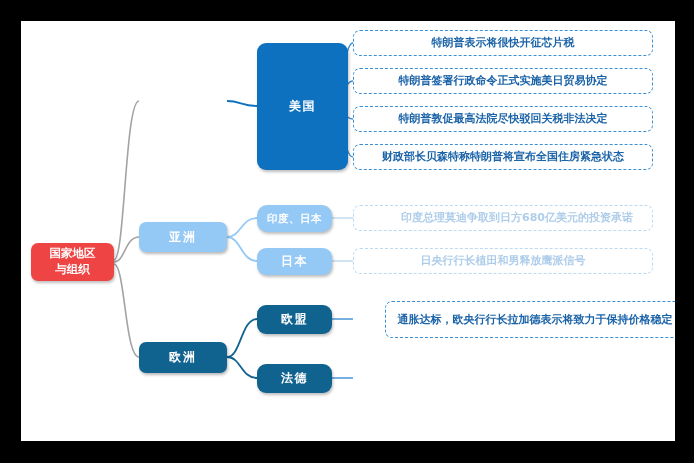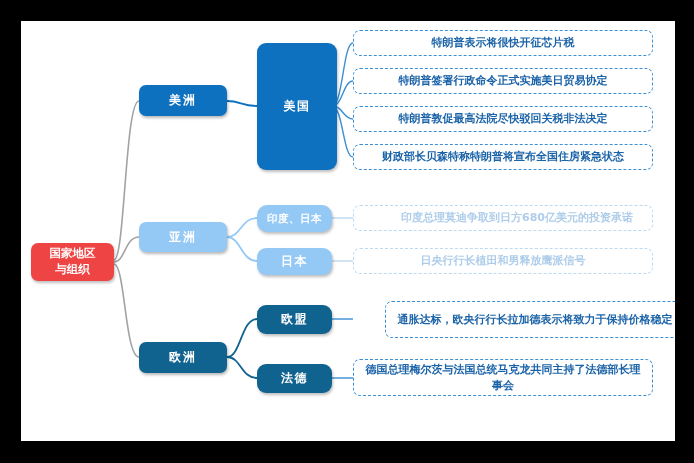--- a/index.html
+++ b/index.html
@@ -122,27 +122,26 @@
 
     <path d="M311,298 C322,298 322,298 332,298" fill="none" stroke="#3b8fd4" stroke-width="1.4"></path>
     <path d="M311,357 C322,357 322,357 332,357" fill="none" stroke="#3b8fd4" stroke-width="1.4"></path>
   </svg>
 
   <div class="node root" style="left:10px; top:222px; width:83px; height:38px; flex-direction:column;">
     <span>国家地区</span>
     <span>与组织</span>
   </div>
 
-  <div class="node lvl2 c-americas" style="left:118px; top:64px; width:88px; height:31px;">美洲</div>
 
   <div class="node lvl2 c-asia" style="left:118px; top:201px; width:88px; height:30px;">亚洲</div>
 
   <div class="node lvl2 c-europe" style="left:118px; top:321px; width:88px; height:31px;">欧洲</div>
 
-  <div class="node lvl3 c-americas" style="left:236px; top:22px; width:80px; height:127px;">美国</div>
+  <div class="node lvl3 c-americas" style="left:236px; top:22px; width:91px; height:127px;">美国</div>
 
   <div class="node lvl3 c-asia" style="left:236px; top:184px; width:75px; height:27px; font-size:10.5px; letter-spacing:0.5px;border-radius:10px;">印度、日本</div>
 
   <div class="node lvl3 c-asia" style="left:236px; top:227px; width:75px; height:27px;">日本</div>
 
   <div class="node lvl3 c-europe" style="left:236px; top:284px; width:75px; height:29px;">欧盟</div>
 
   <div class="node lvl3 c-europe" style="left:236px; top:343px; width:75px; height:29px;">法德</div>
 
   <div class="leaf" style="left:332px; top:9px; width:300px; height:26px;">特朗普表示将很快开征芯片税</div>
@@ -152,15 +151,14 @@
   <div class="leaf" style="left:332px; top:85px; width:300px; height:26px;">特朗普敦促最高法院尽快驳回关税非法决定</div>
 
   <div class="leaf" style="left:332px; top:123px; width:300px; height:26px;">财政部长贝森特称特朗普将宣布全国住房紧急状态</div>
 
   <div class="leaf faint" style="left:332px; top:184px; width:300px; height:26px;padding-left:38px;">印度总理莫迪争取到日方680亿美元的投资承诺</div>
 
   <div class="leaf faint" style="left:332px; top:227px; width:300px; height:26px;">日央行行长植田和男释放鹰派信号</div>
 
   <div class="leaf" style="left:332px; top:280px; width:300px; height:37px;margin-left:32px;">通胀达标，欧央行行长拉加德表示将致力于保持价格稳定</div>
 
-  <div class="leaf" style="left:332px; top:338px; width:300px; height:37px;">德国总理梅尔茨与法国总统马克龙共同主持了法德部长理事会</div>
 
 </div>
 
 </body></html>

